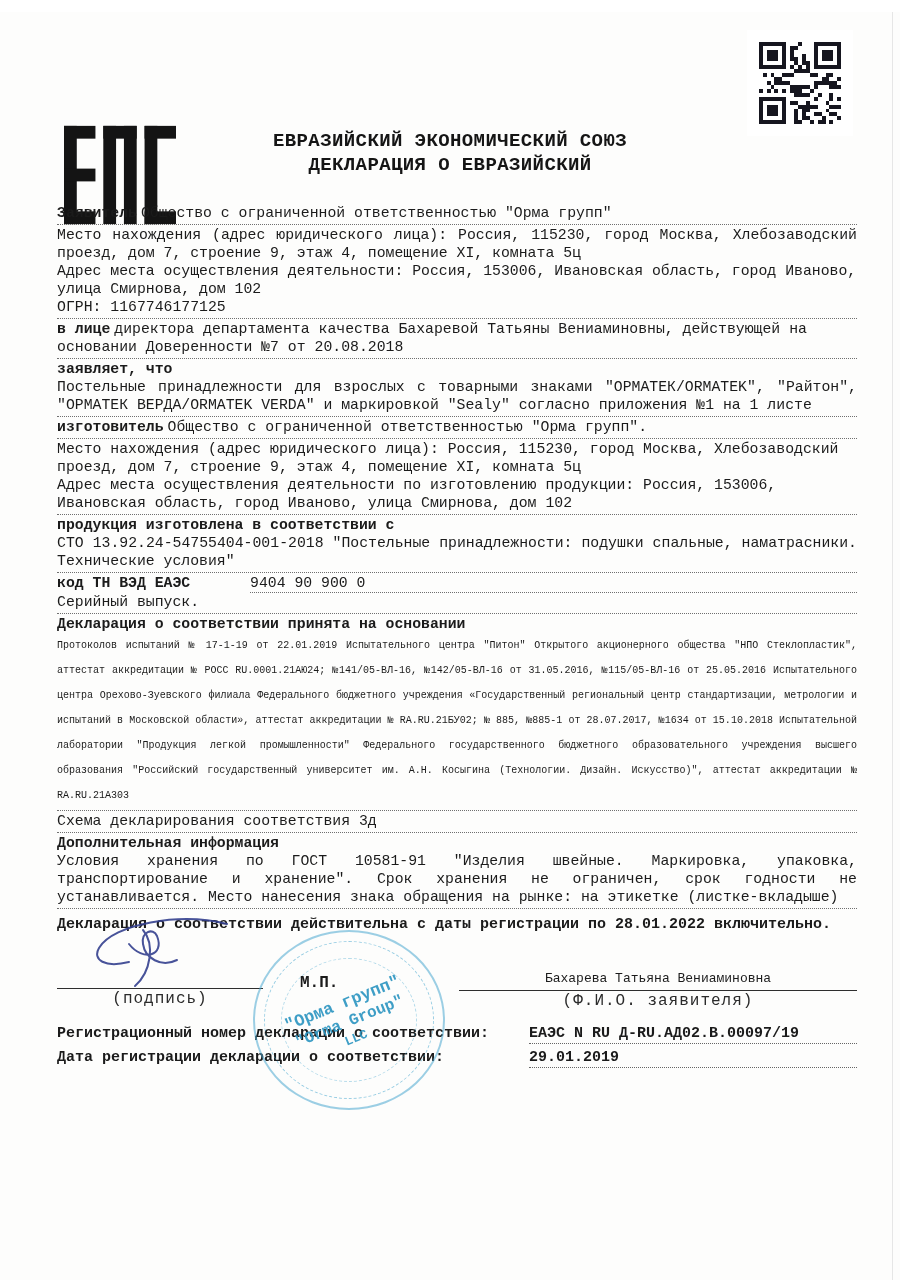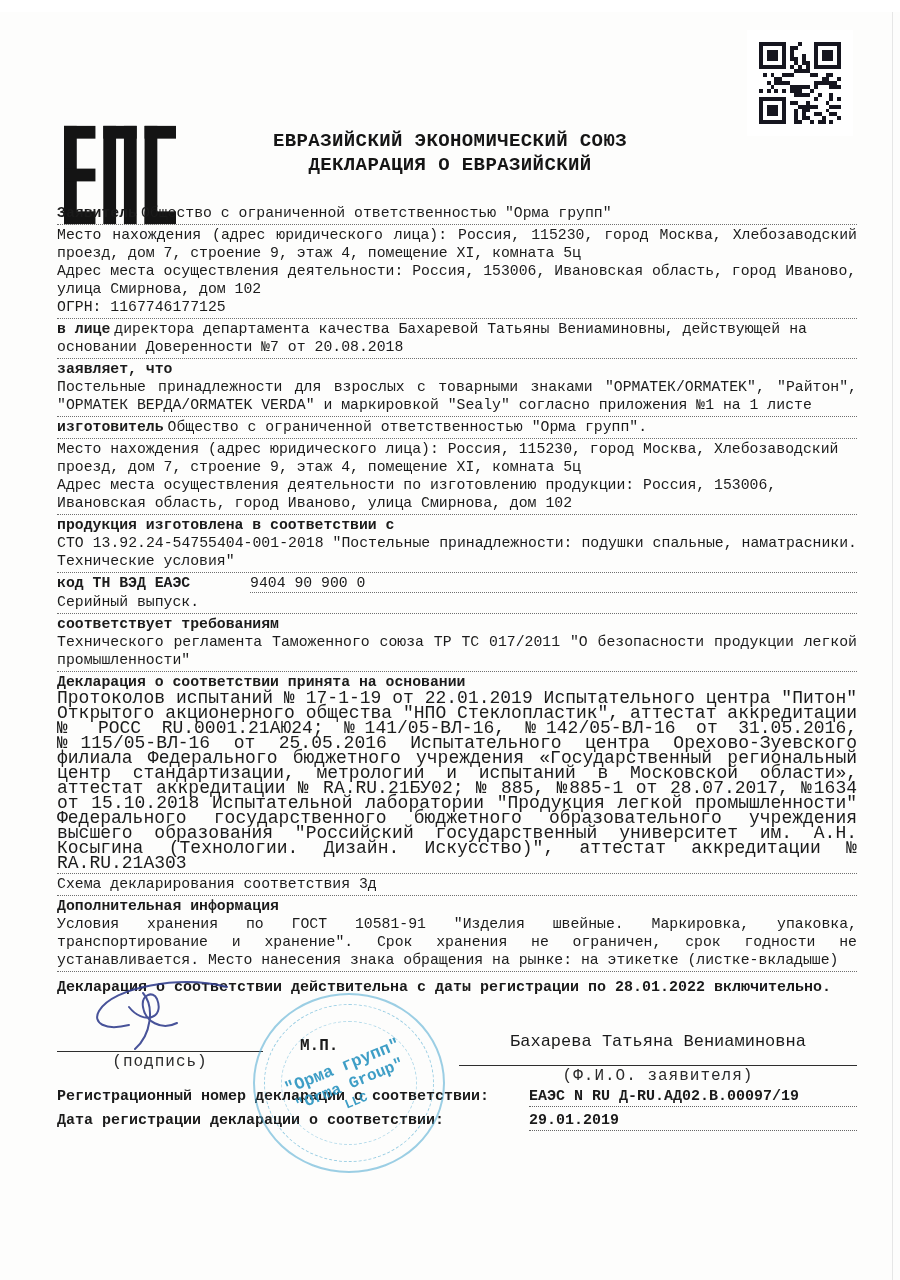--- a/index.html
+++ b/index.html
@@ -17,36 +17,36 @@
     position:absolute; left:160px; right:160px; top:117px;
     text-align:center; font-weight:bold; font-size:19px; line-height:24px; letter-spacing:.4px;
     color:#151515;
   }
 
   .content { position:absolute; left:57px; right:43px; top:191px; font-size:14.8px; line-height:18px; }
   .sec { border-bottom:1px dotted #6f6f6f; padding:1px 0 2px 0; }
   .b { font-weight:bold; }
   .lead { margin-right:4px; }
   .just { text-align:justify; }
-  .dense { font-size:18px; line-height:15px; text-align:justify; }
+  .dense { font-size:10px; line-height:25px; text-align:justify; }
 
   .tnved-row { display:flex;gap:8px; }
   .tnved-label { width:185px; font-weight:bold; }
   .tnved-value { flex:1; border-bottom:1px dotted #6f6f6f; }
 
   .validity { font-weight:bold; padding:7px 0 6px 0; font-size:15px; }
 
   .sig-area { position:relative; height:76px; margin-top:4px; }
   .sig-left { position:absolute; left:0; top:0; width:206px; }
   .sig-art { position:absolute; left:28px; top:-34px; width:150px; height:84px; }
   .sig-line { border-bottom:1.5px solid #2e2e2e; height:44px; }
   .sig-caption, .fio-caption { text-align:center; font-size:16px; letter-spacing:1px; color:#2b2b2b; padding-top:1px; }
   .mp { position:absolute; left:243px; top:30px; font-weight:bold; font-size:16px; z-index:3; }
   .fio { position:absolute; left:402px; right:0; top:0; }
-  .fio-name { text-align:center; height:44px; display:flex; align-items:flex-end; justify-content:center; border-bottom:1.5px solid #2e2e2e; padding-bottom:14px; font-size:17px; }
+  .fio-name { text-align:center; height:44px; display:flex; align-items:flex-end; justify-content:center; border-bottom:1.5px solid #2e2e2e; padding-bottom:2px; font-size:13px; }
 
   .stamp {
     position:absolute; left:196px; top:-14px; width:188px; height:176px;
     border:2px solid rgba(74,168,207,.55); border-radius:50%;
     pointer-events:none; z-index:2;
   }
   .stamp-ring2 { position:absolute; inset:9px; border:1px dashed rgba(74,168,207,.55); border-radius:50%; }
   .stamp-ring3 { position:absolute; inset:26px; border:1px dashed rgba(74,168,207,.40); border-radius:50%; }
   .stamp-center {
     position:absolute; inset:0; display:flex; flex-direction:column; align-items:center; justify-content:center;
@@ -329,24 +329,20 @@
     </div>
 
     <div class="sec">
       <div class="tnved-row">
         <span class="tnved-label">код ТН ВЭД ЕАЭС</span>
         <span class="tnved-value">9404 90 900 0</span>
       </div>
       <div>Серийный выпуск.</div>
     </div>
 
-    <div class="sec">
-      <div class="b">соответствует требованиям</div>
-      <div class="just">Технического регламента Таможенного союза ТР ТС 017/2011 "О безопасности продукции легкой промышленности"</div>
-    </div>
 
     <div class="sec">
       <div class="b">Декларация о соответствии принята на основании</div>
       <div class="dense">Протоколов испытаний № 17-1-19 от 22.01.2019 Испытательного центра "Питон" Открытого акционерного общества "НПО Стеклопластик", аттестат аккредитации № РОСС RU.0001.21АЮ24; №141/05-ВЛ-16, №142/05-ВЛ-16 от 31.05.2016, №115/05-ВЛ-16 от 25.05.2016 Испытательного центра Орехово-Зуевского филиала Федерального бюджетного учреждения «Государственный региональный центр стандартизации, метрологии и испытаний в Московской области», аттестат аккредитации № RA.RU.21БУ02; № 885, №885-1 от 28.07.2017, №1634 от 15.10.2018 Испытательной лаборатории "Продукция легкой промышленности" Федерального государственного бюджетного образовательного учреждения высшего образования "Российский государственный университет им. А.Н. Косыгина (Технологии. Дизайн. Искусство)", аттестат аккредитации № RA.RU.21А303</div>
     </div>
 
     <div class="sec">Схема декларирования соответствия 3д</div>
 
     <div class="sec">
       <div class="b">Дополнительная информация</div>

